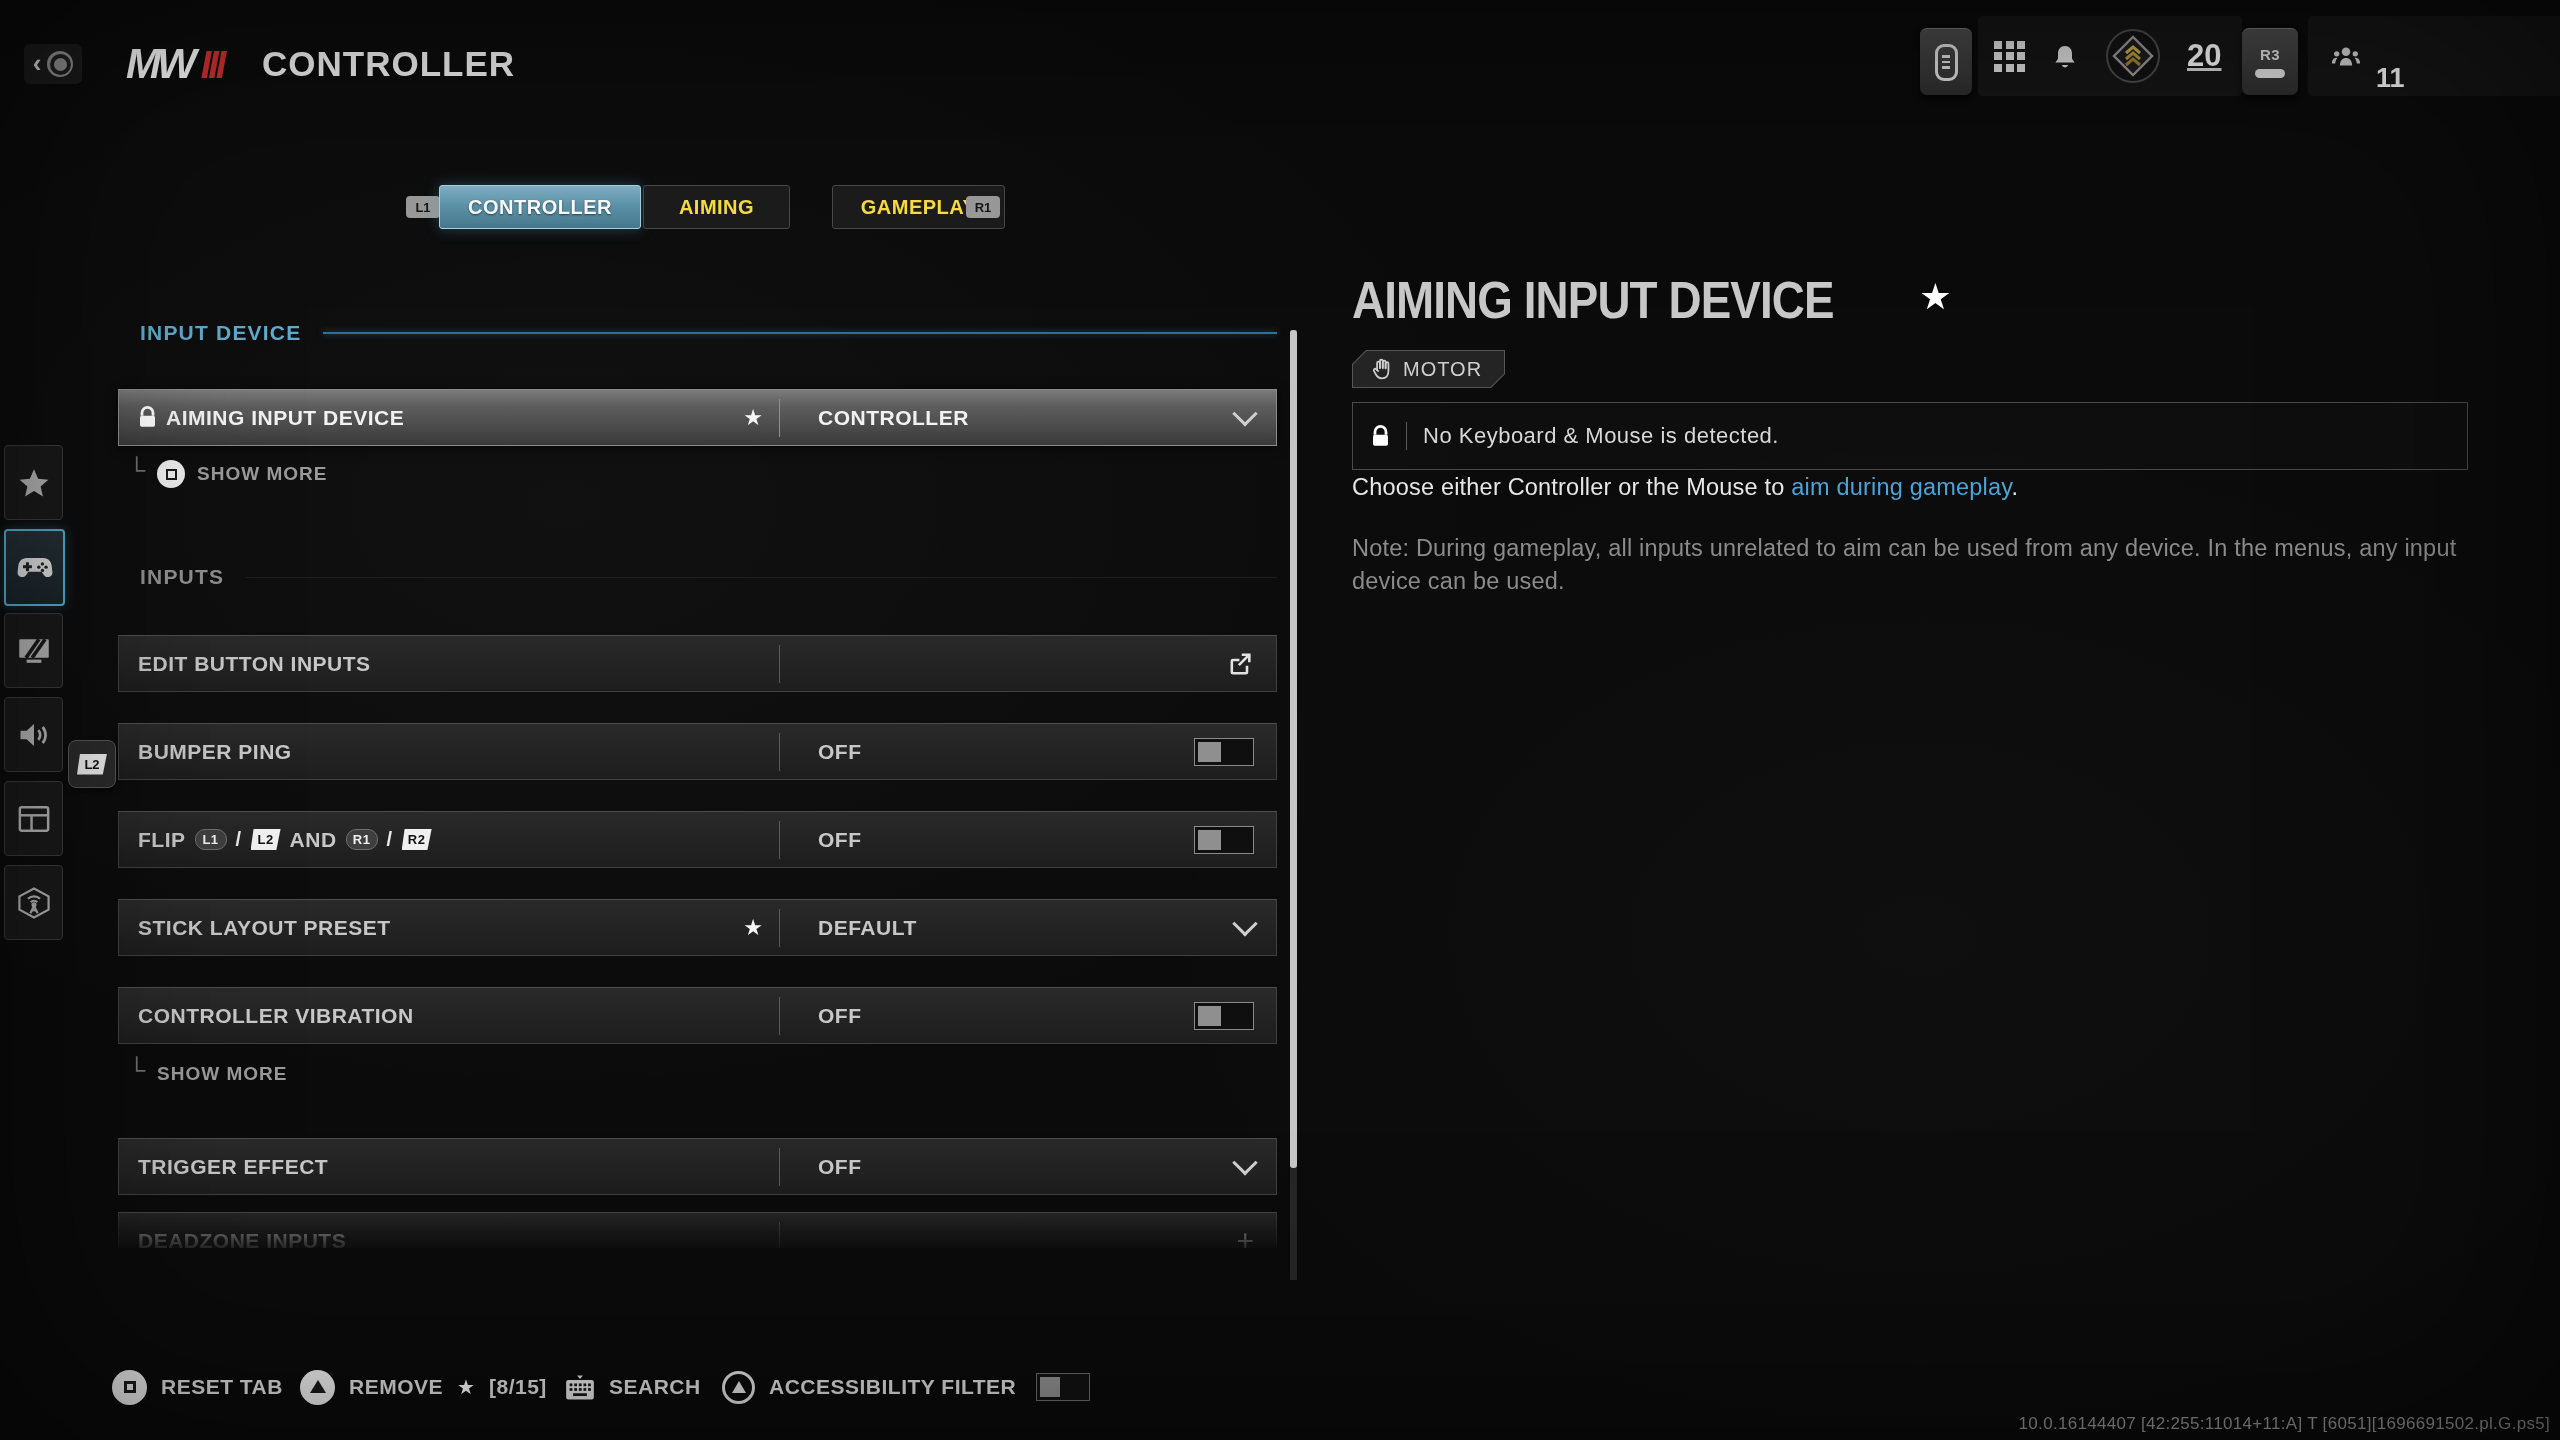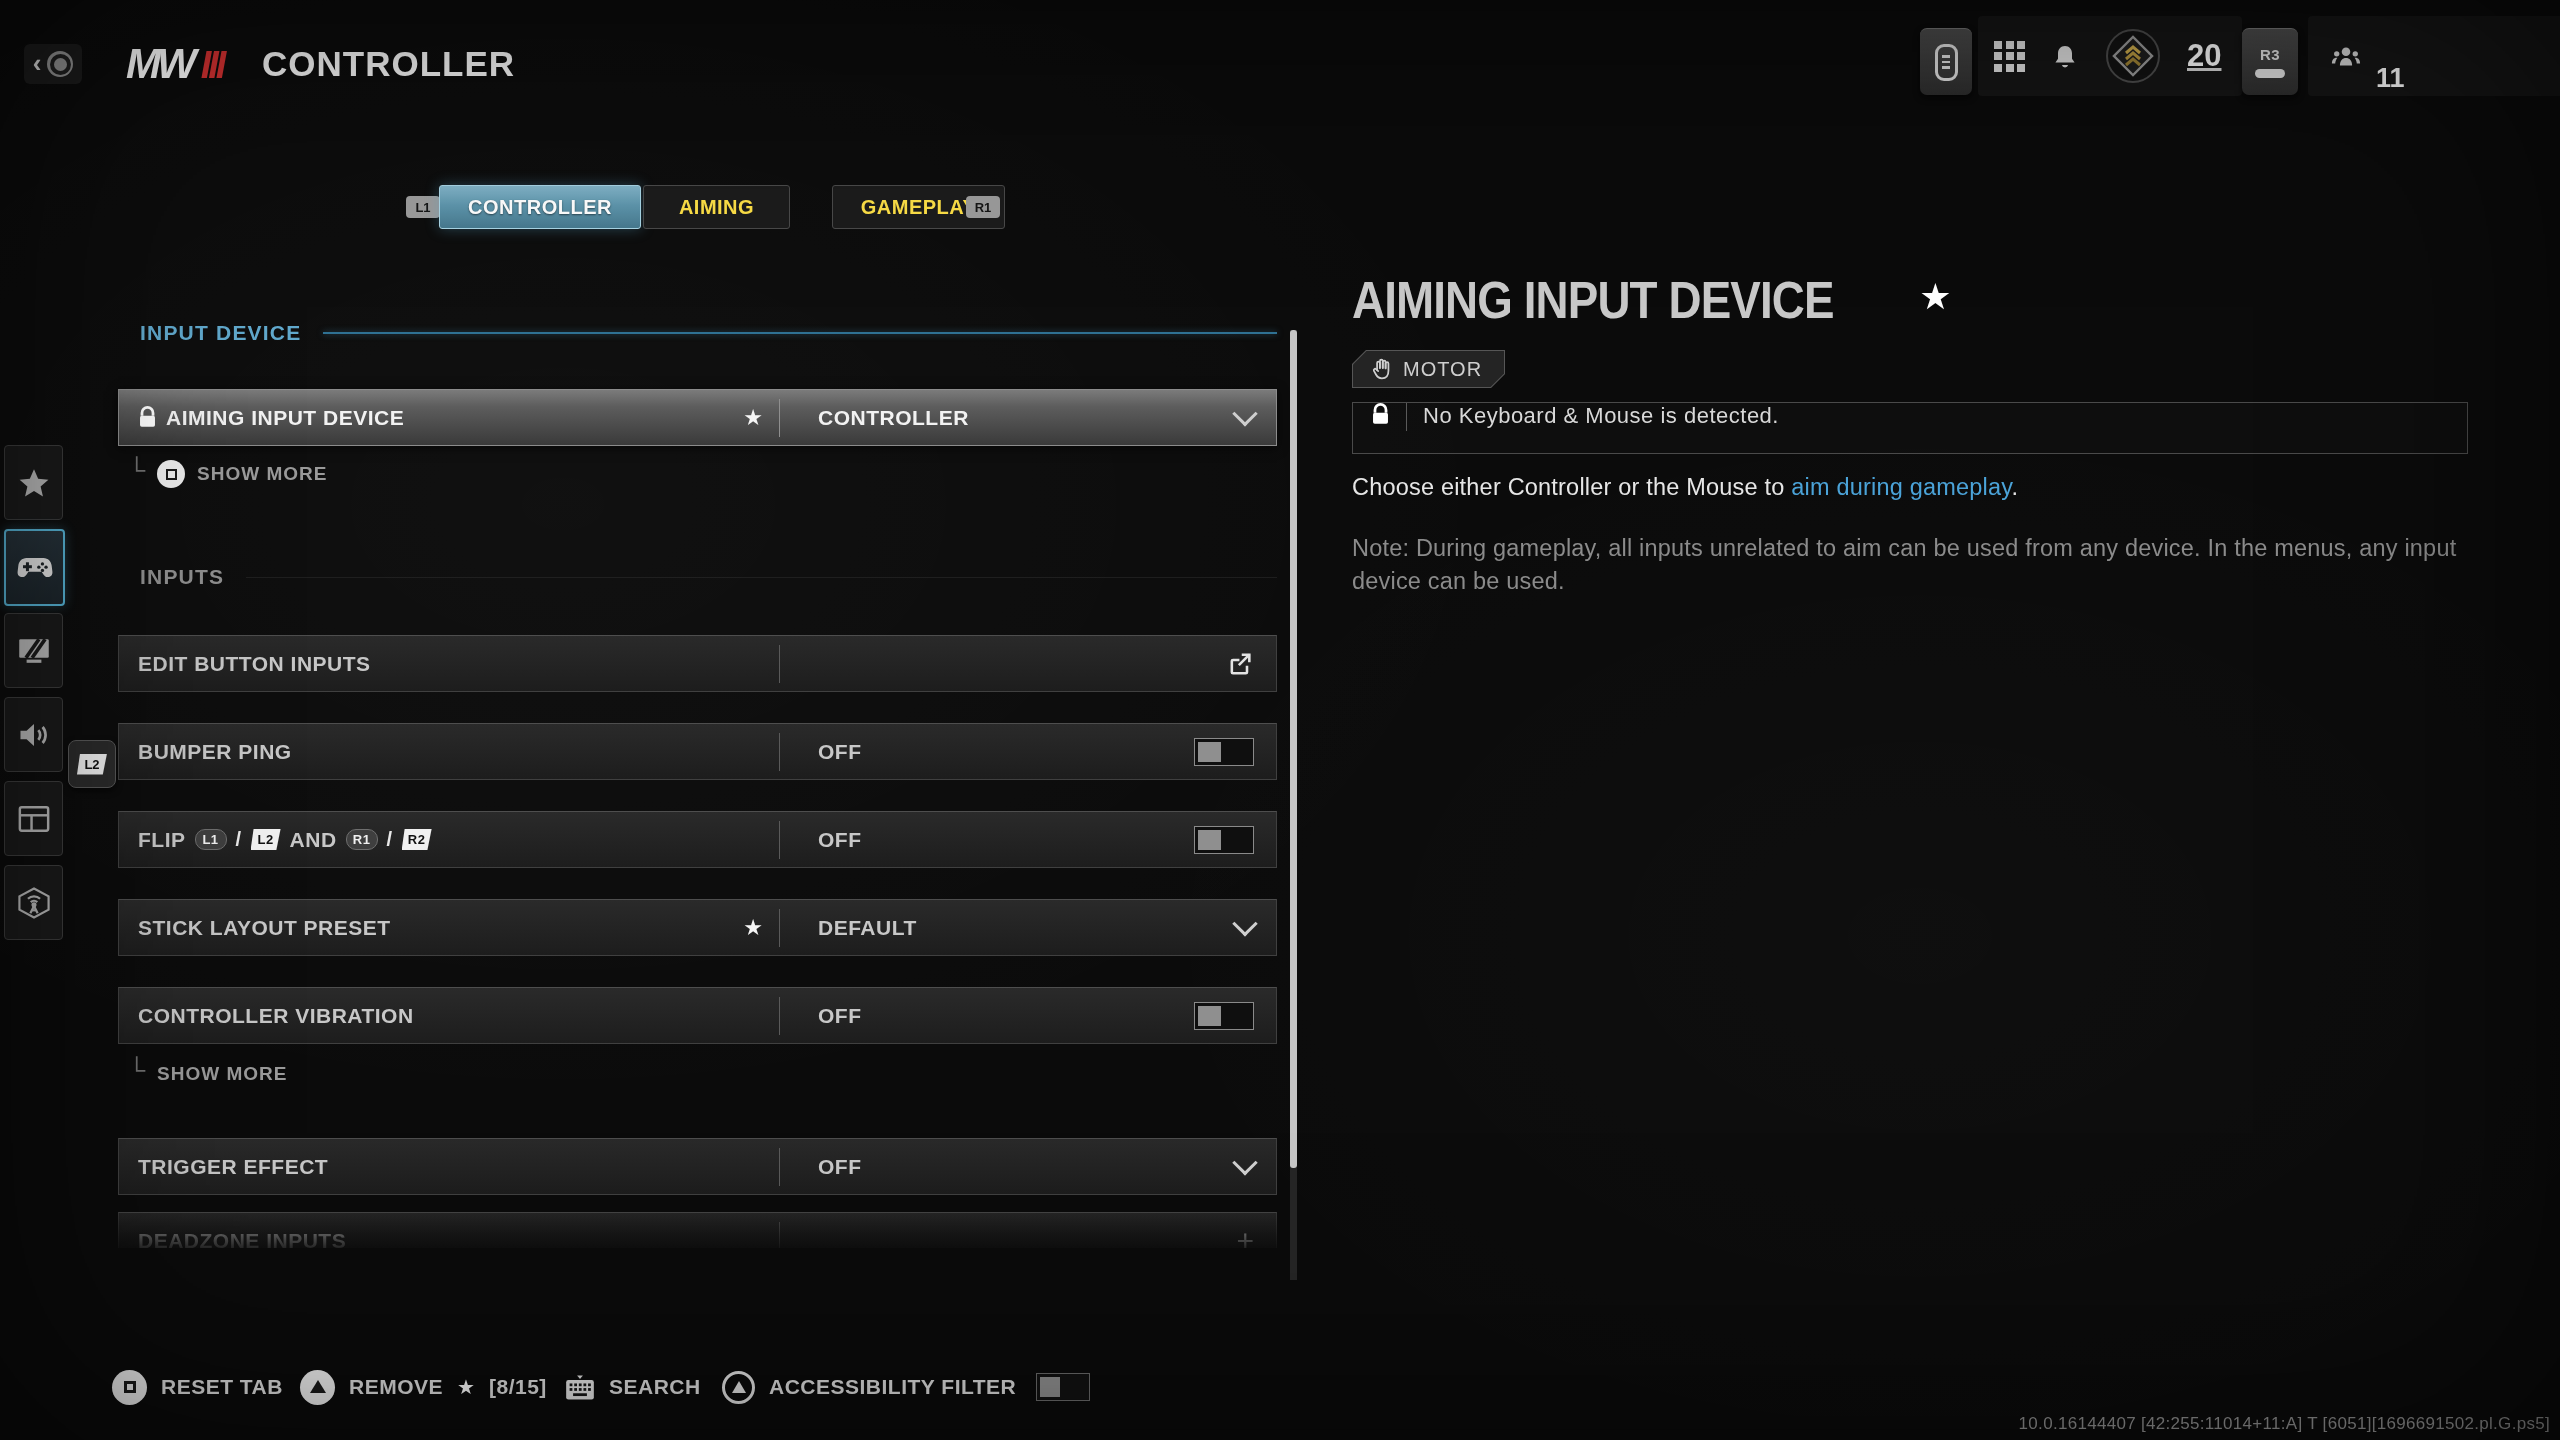--- a/index.html
+++ b/index.html
@@ -103,22 +103,22 @@
 
   
   .rp-title-wrap{left:1352px;top:270px;display:flex;align-items:flex-start;gap:20px;}
   .rp-title{font-size:52px;font-weight:900;color:#c8c8c8;letter-spacing:-1px;transform:scaleX(.88);transform-origin:left top;white-space:nowrap;}
   .rp-star{color:#fff;font-size:36px;margin-top:6px;}
   .motor-badge-outer{left:1352px;top:350px;height:38px;clip-path:polygon(14px 0,100% 0,100% calc(100% - 14px),calc(100% - 14px) 100%,0 100%,0 14px);
     background:#565656;display:flex;padding:1px;box-sizing:border-box;}
   .motor-badge{clip-path:polygon(13.5px 0,100% 0,100% calc(100% - 13.5px),calc(100% - 13.5px) 100%,0 100%,0 13.5px);
     background:#242424;display:flex;align-items:center;gap:10px;padding:0 22px 0 18px;}
   .motor-badge .t{font-size:20px;font-weight:400;color:#cfcfcf;letter-spacing:1px;}
-  .lock-box{left:1352px;top:402px;width:1116px;height:52px;border:1px solid #4a4a4a;background:rgba(255,255,255,.015);
-    display:flex;gap:16px;padding:0 18px;box-sizing:border-box;}
+  .lock-box{left:1352px;top:402px;width:1116px;height:68px;border:1px solid #4a4a4a;background:rgba(255,255,255,.015);
+    display:flex;align-items:center;gap:16px;padding:0 18px;box-sizing:border-box;}
   .lock-box .sep{width:1px;height:28px;background:#5a5a5a;}
   .lock-box .msg{font-size:22px;color:#d8d8d8;letter-spacing:.5px;}
   .rp-desc{left:1352px;top:474px;font-size:23.5px;color:#e6e6e6;letter-spacing:.2px;}
   .rp-desc a{color:#4ba3d8;text-decoration:none;}
   .rp-note{left:1352px;top:532px;width:1170px;font-size:23.5px;line-height:1.42;color:#8b8b8b;letter-spacing:.2px;}
 
   
   .foot-group{top:1368px;height:38px;display:flex;align-items:center;gap:14px;}
   .foot-label{color:#d9d9d9;font-size:21px;font-weight:600;letter-spacing:.5px;}
   .ps-btn{width:35px;height:35px;border-radius:50%;background:#e9e9e9;display:flex;align-items:center;justify-content:center;}

